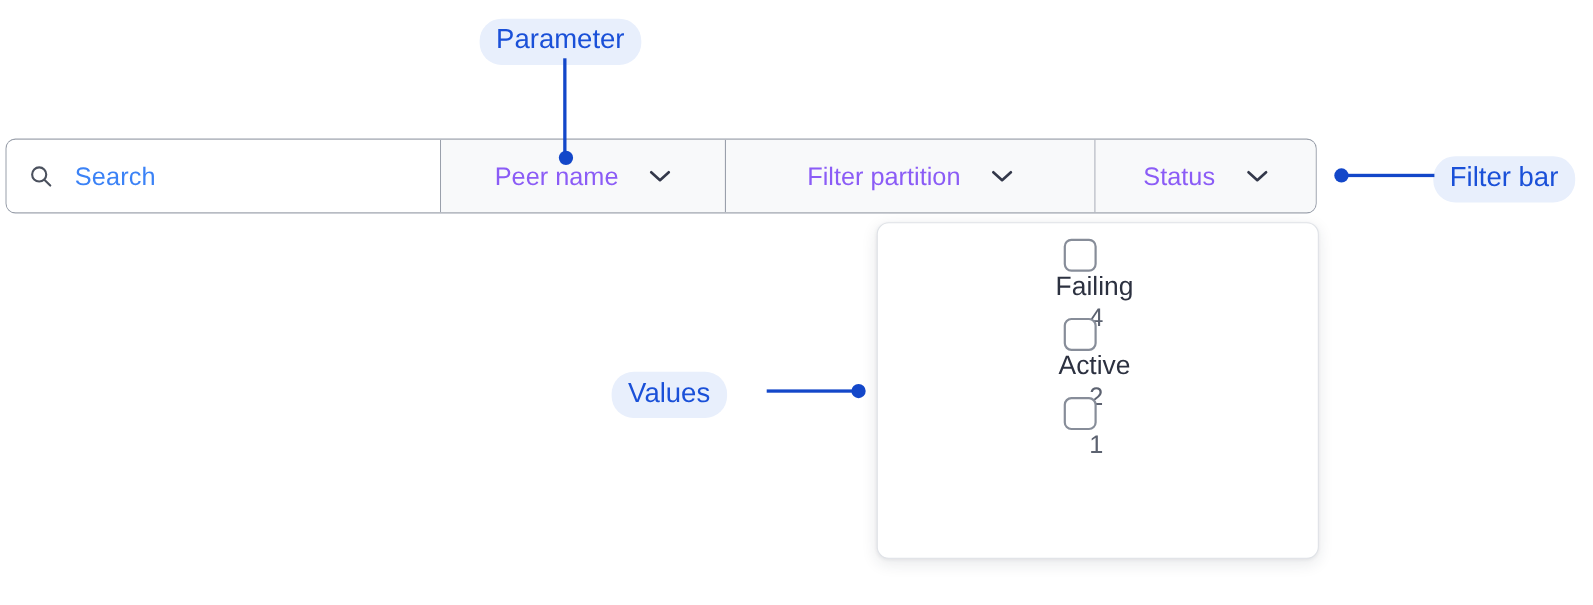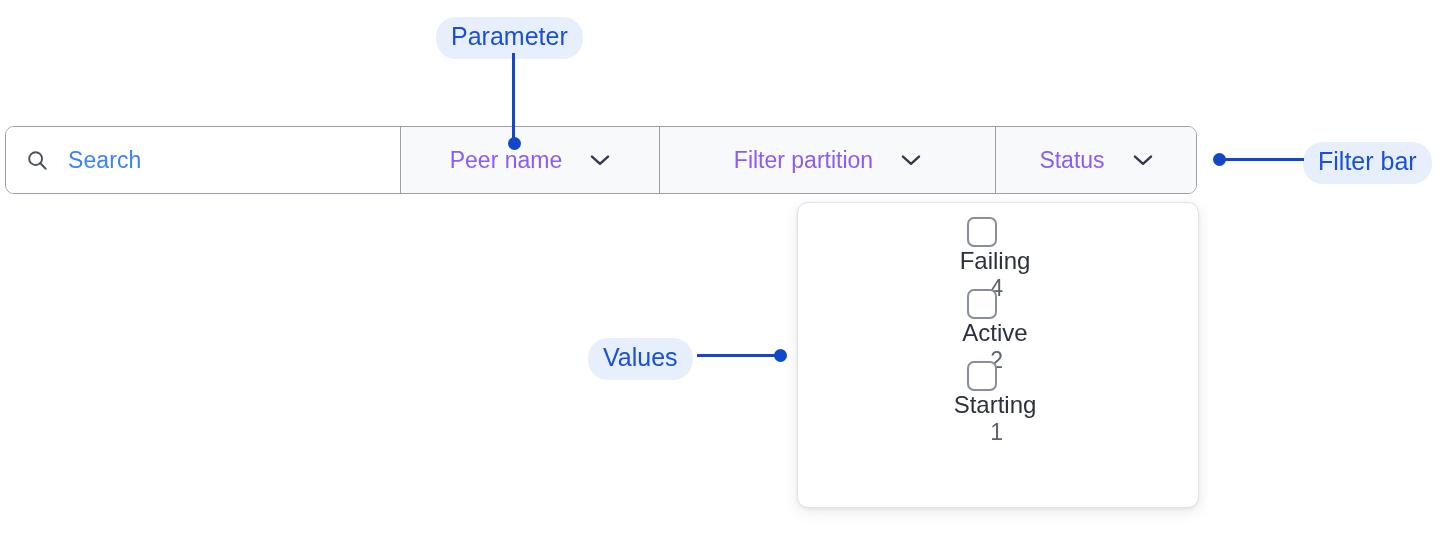--- a/index.html
+++ b/index.html
@@ -134,21 +134,21 @@
     background: #e8effc;
     color: #1a50d8;
     font-size: 25px;
     border-radius: 20px;
     padding: 5px 15px 8px 15px;
     white-space: nowrap;
     line-height: 1.15;
   }
   #callout-parameter { left: 436px; top: 17px; }
   #callout-filter-bar { left: 1303px; top: 142px; }
-  #callout-values    { left: 588px; top: 338px; }
+  #callout-values    { left: 556px; top: 338px; }
 
   .leader-line {
     position: absolute;
     background: #1347c9;
   }
   .leader-dot {
     position: absolute;
     width: 13px;
     height: 13px;
     border-radius: 50%;
@@ -214,21 +214,20 @@
   </div>
 
   <div class="dd-item">
     <span class="dd-checkbox"></span>
     <span class="dd-label">Active</span>
     <span class="dd-count">2</span>
   </div>
 
   <div class="dd-item">
     <span class="dd-checkbox"></span>
-    <span class="dd-label">Starting</span>
     <span class="dd-count">1</span>
   </div>
 
 
 </div>
 
 <div class="callout-pill" id="callout-parameter">Parameter</div>
 <div class="leader-line" id="leader-line-parameter"></div>
 <div class="leader-dot" id="leader-dot-parameter"></div>
 

